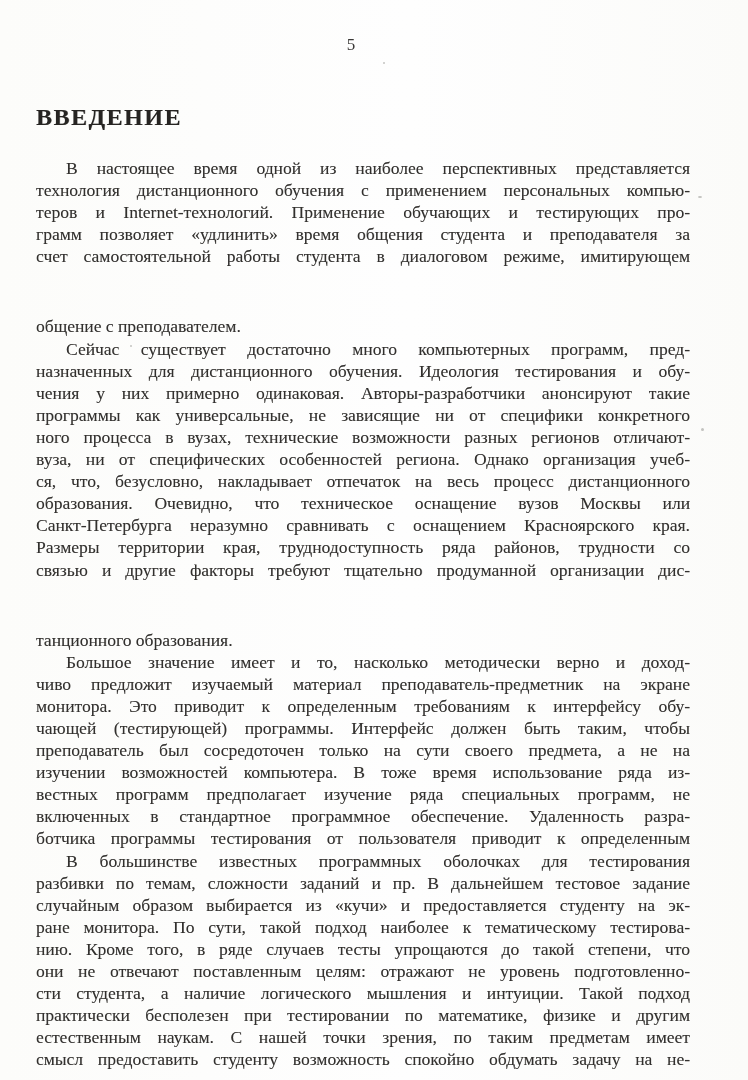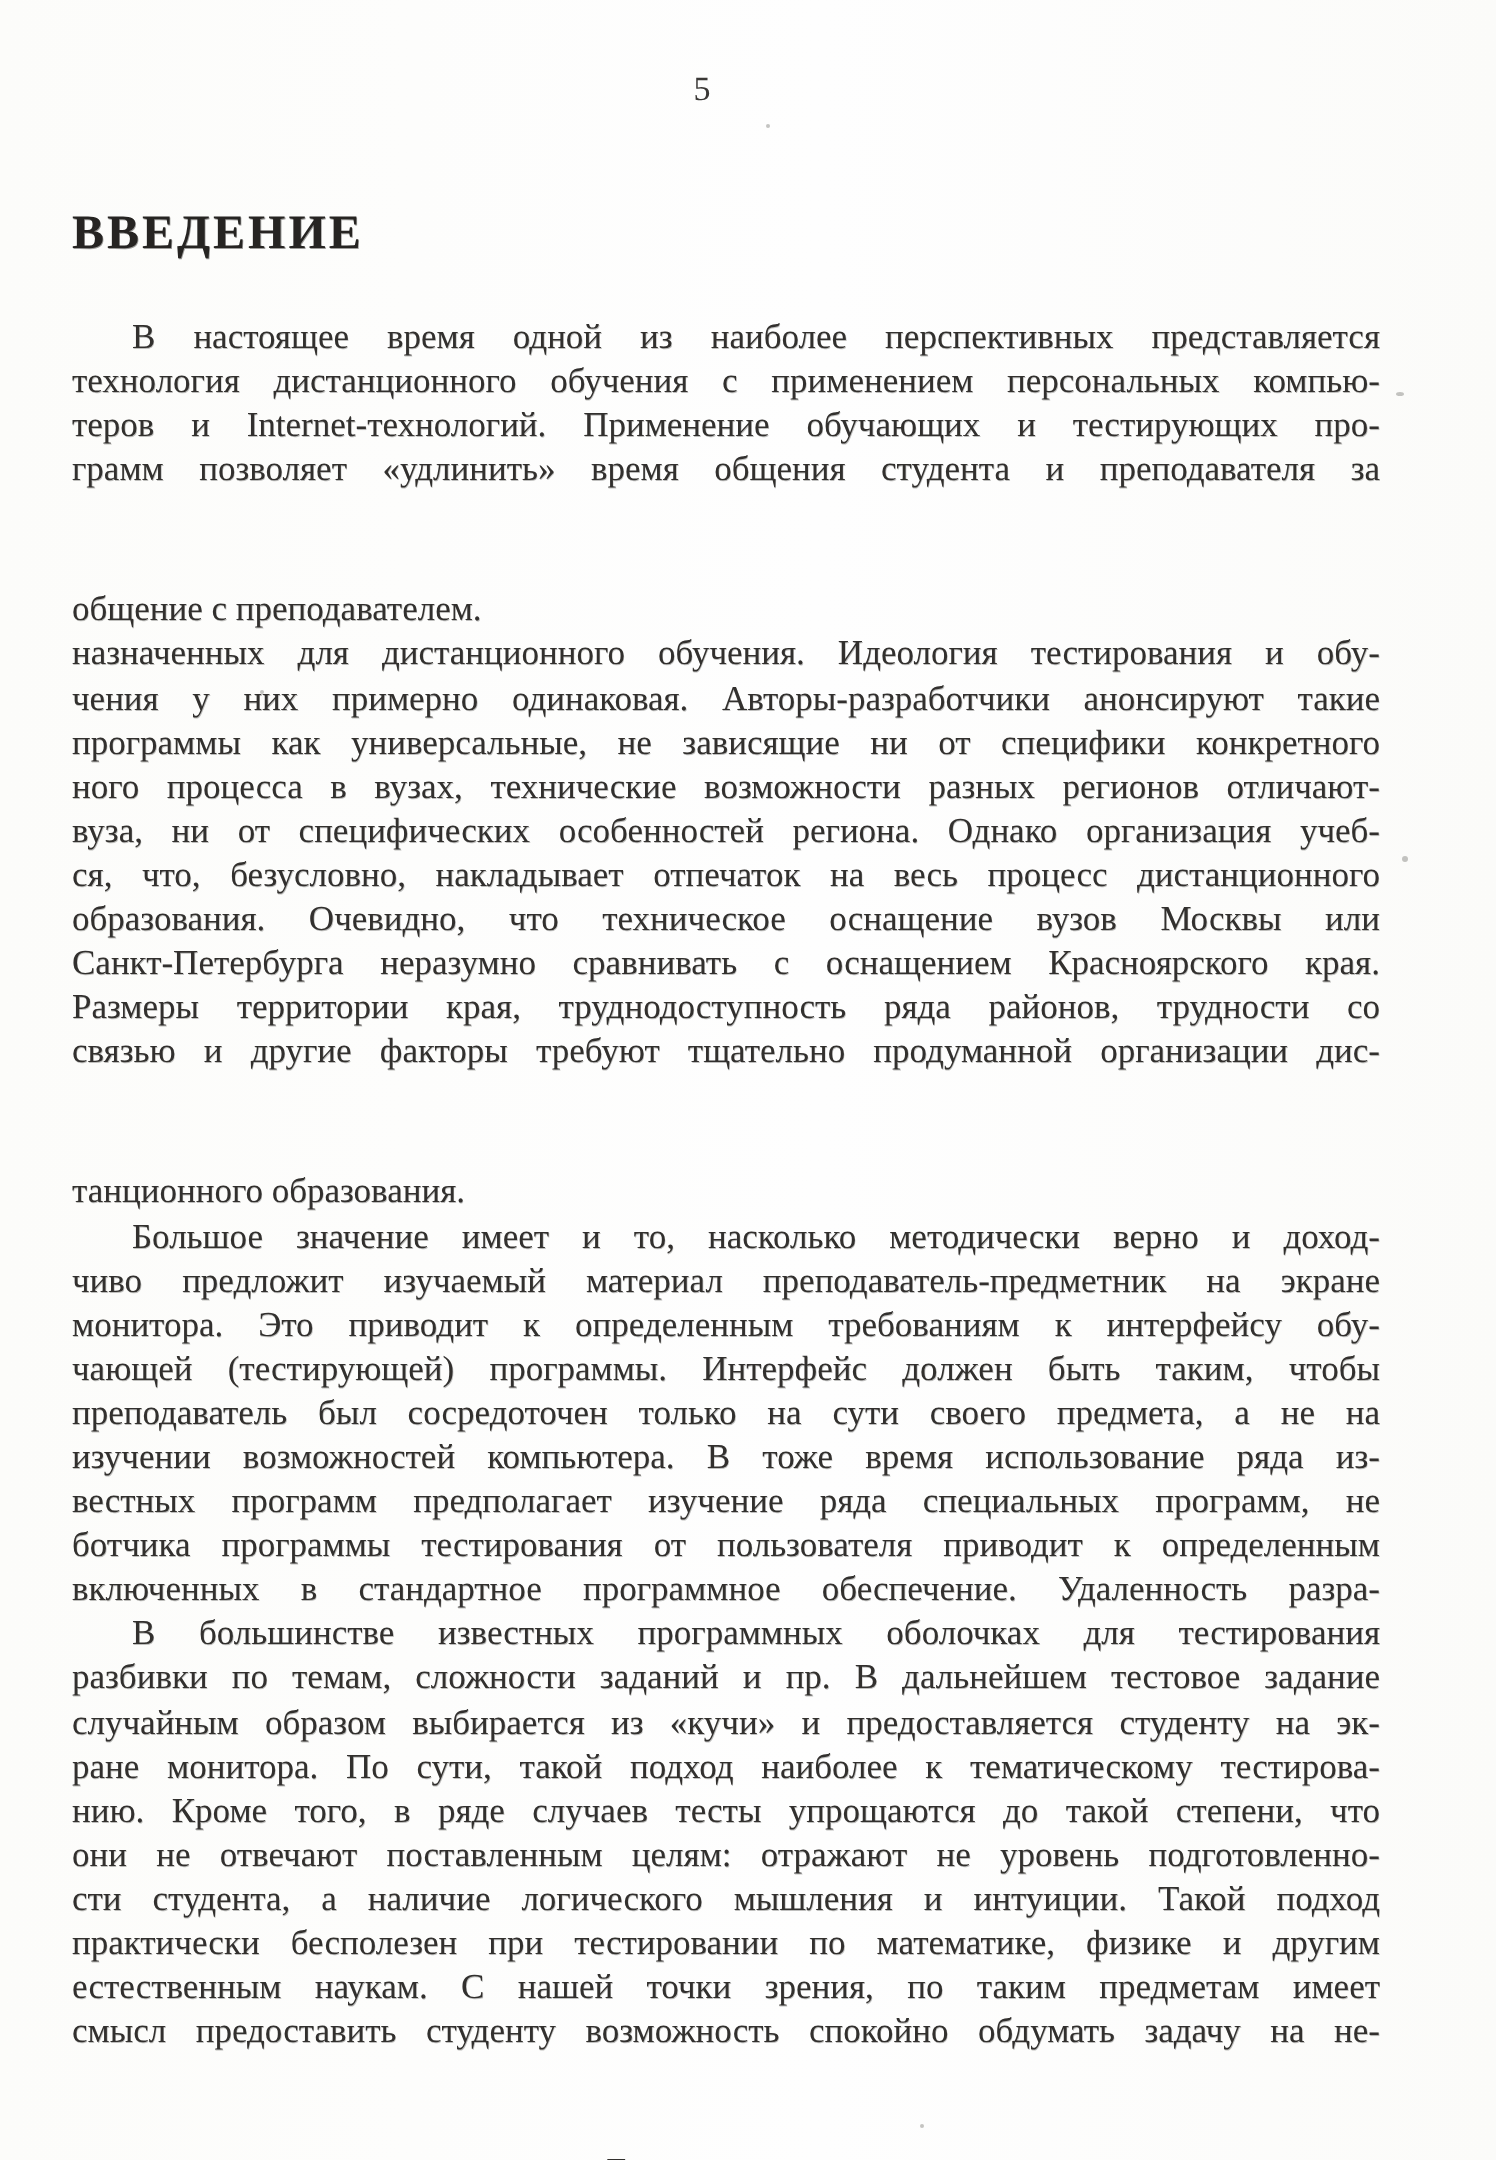--- a/index.html
+++ b/index.html
@@ -79,45 +79,47 @@
   <div class="page-number">5</div>
 
   <h1 class="chapter-title">ВВЕДЕНИЕ</h1>
 
   <div class="body-text">
       <div class="paragraph">
         <div class="line first">В настоящее время одной из наиболее перспективных представляется</div>
         <div class="line">технология дистанционного обучения с применением персональных компью-</div>
         <div class="line">теров и Internet-технологий. Применение обучающих и тестирующих про-</div>
         <div class="line">грамм позволяет «удлинить» время общения студента и преподавателя за</div>
+        <div class="line">счет самостоятельной работы студента в диалоговом режиме, имитирующем</div>
         <div class="line last">общение с преподавателем.</div>
       </div>
       <div class="paragraph">
+        <div class="line first">Сейчас существует достаточно много компьютерных программ, пред-</div>
         <div class="line">назначенных для дистанционного обучения. Идеология тестирования и обу-</div>
         <div class="line">чения у них примерно одинаковая. Авторы-разработчики анонсируют такие</div>
         <div class="line">программы как универсальные, не зависящие ни от специфики конкретного</div>
         <div class="line">ного процесса в вузах, технические возможности разных регионов отличают-</div>
         <div class="line">вуза, ни от специфических особенностей региона. Однако организация учеб-</div>
         <div class="line">ся, что, безусловно, накладывает отпечаток на весь процесс дистанционного</div>
         <div class="line">образования. Очевидно, что техническое оснащение вузов Москвы или</div>
         <div class="line">Санкт-Петербурга неразумно сравнивать с оснащением Красноярского края.</div>
         <div class="line">Размеры территории края, труднодоступность ряда районов, трудности со</div>
         <div class="line">связью и другие факторы требуют тщательно продуманной организации дис-</div>
         <div class="line last">танционного образования.</div>
       </div>
       <div class="paragraph">
         <div class="line first">Большое значение имеет и то, насколько методически верно и доход-</div>
         <div class="line">чиво предложит изучаемый материал преподаватель-предметник на экране</div>
         <div class="line">монитора. Это приводит к определенным требованиям к интерфейсу обу-</div>
         <div class="line">чающей (тестирующей) программы. Интерфейс должен быть таким, чтобы</div>
         <div class="line">преподаватель был сосредоточен только на сути своего предмета, а не на</div>
         <div class="line">изучении возможностей компьютера. В тоже время использование ряда из-</div>
         <div class="line">вестных программ предполагает изучение ряда специальных программ, не</div>
+        <div class="line">включенных в стандартное программное обеспечение. Удаленность разра-</div>
         <div class="line">ботчика программы тестирования от пользователя приводит к определенным</div>
-        <div class="line">включенных в стандартное программное обеспечение. Удаленность разра-</div>
       </div>
       <div class="paragraph">
         <div class="line first">В большинстве известных программных оболочках для тестирования</div>
         <div class="line">разбивки по темам, сложности заданий и пр. В дальнейшем тестовое задание</div>
         <div class="line">случайным образом выбирается из «кучи» и предоставляется студенту на эк-</div>
         <div class="line">ране монитора. По сути, такой подход наиболее к тематическому тестирова-</div>
         <div class="line">нию. Кроме того, в ряде случаев тесты упрощаются до такой степени, что</div>
         <div class="line">они не отвечают поставленным целям: отражают не уровень подготовленно-</div>
         <div class="line">сти студента, а наличие логического мышления и интуиции. Такой подход</div>
         <div class="line">практически бесполезен при тестировании по математике, физике и другим</div>

